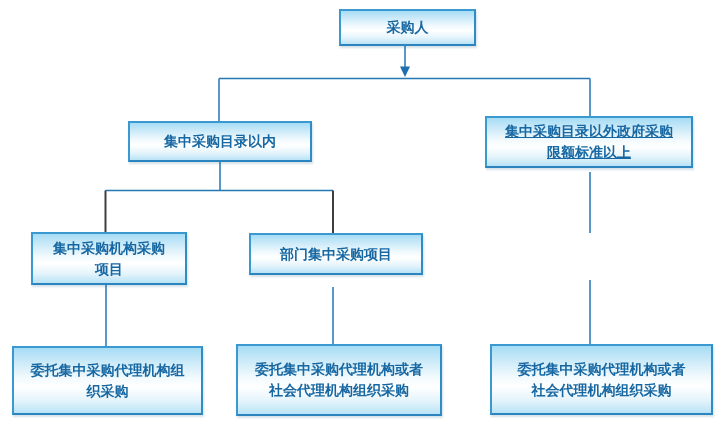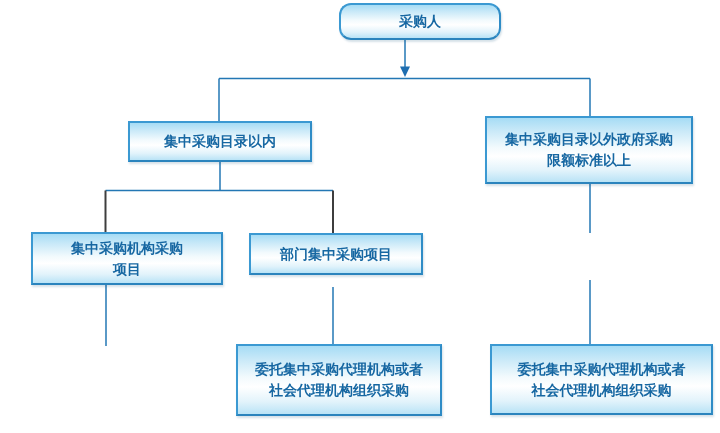--- a/index.html
+++ b/index.html
@@ -28,24 +28,24 @@
       #b9e3f6 100%);
     box-shadow:1px 2px 2px rgba(30,90,130,0.18);
     display:flex;align-items:center;justify-content:center;
     text-align:center;
     white-space:pre-line;
     font-size:14px;
     font-weight:bold;
     color:#1667a2;
     line-height:21px;
   }
-  .n-purchaser      {left:339px;top:3px;  width:162px;height:37px;border-radius:12px;}
+  .n-purchaser      {left:339px;top:9px;  width:137px;height:37px;}
   .n-within         {left:128px;top:121px;width:184px;height:41px;}
-  .n-outside        {left:485px;top:116px;width:208px;height:68px;}
-  .n-central        {left:31px; top:232px;width:192px;height:53px;}
+  .n-outside        {left:485px;top:116px;width:208px;height:52px;text-decoration:underline;}
+  .n-central        {left:31px; top:232px;width:156px;height:53px;}
   .n-department     {left:249px;top:233px;width:174px;height:42px;}
   .n-decentralized  {left:508px;top:233px;width:165px;height:47px;}
   .n-entrust-left   {left:12px; top:346px;width:191px;height:69px;}
   .n-entrust-mid    {left:236px;top:344px;width:206px;height:72px;}
   .n-entrust-right  {left:490px;top:344px;width:223px;height:71px;}
 </style>
 </head>
 <body>
 
 <div class="stage">
@@ -77,20 +77,22 @@
 
   <div class="node n-outside">集中采购目录以外政府采购
 限额标准以上</div>
 
   <div class="node n-central">集中采购机构采购
 项目</div>
 
   <div class="node n-department">部门集中采购项目</div>
 
 
+  <div class="node n-entrust-left">委托集中采购代理机构组
+织采购</div>
 
   <div class="node n-entrust-mid">委托集中采购代理机构或者
 社会代理机构组织采购</div>
 
   <div class="node n-entrust-right">委托集中采购代理机构或者
 社会代理机构组织采购</div>
 
 </div>
 
 </body></html>

